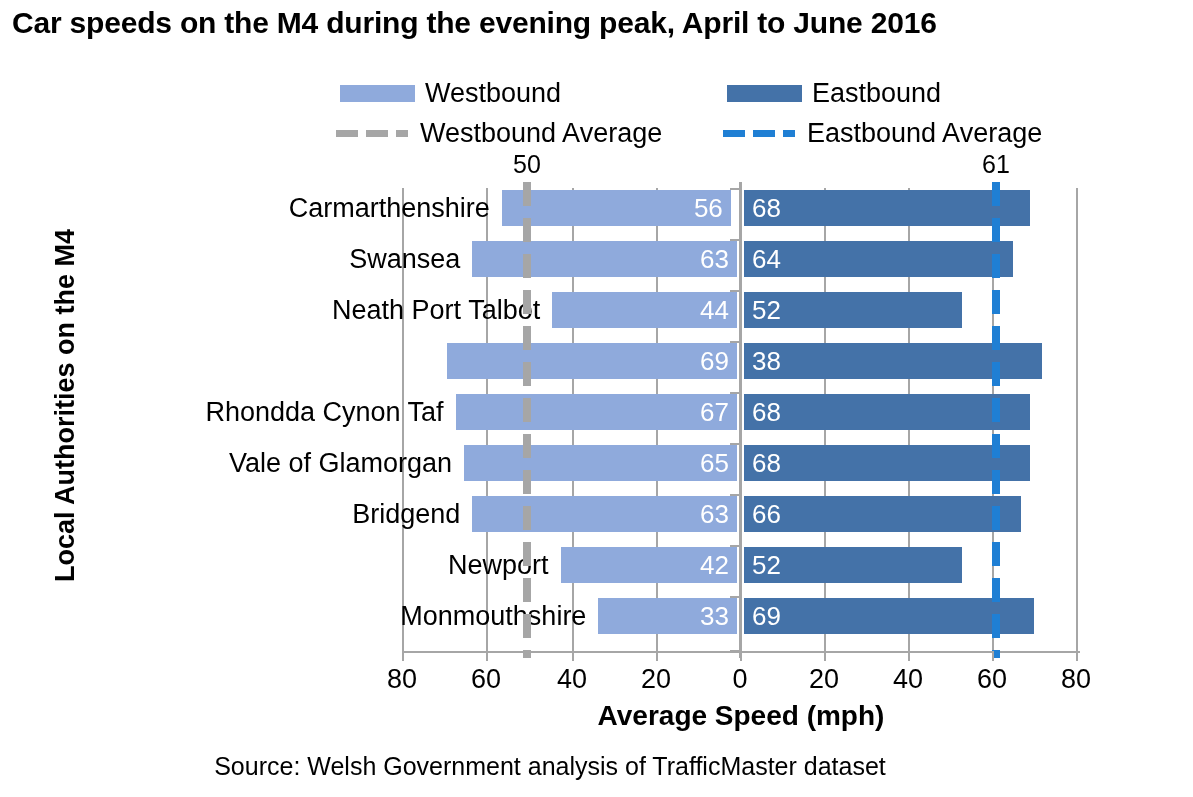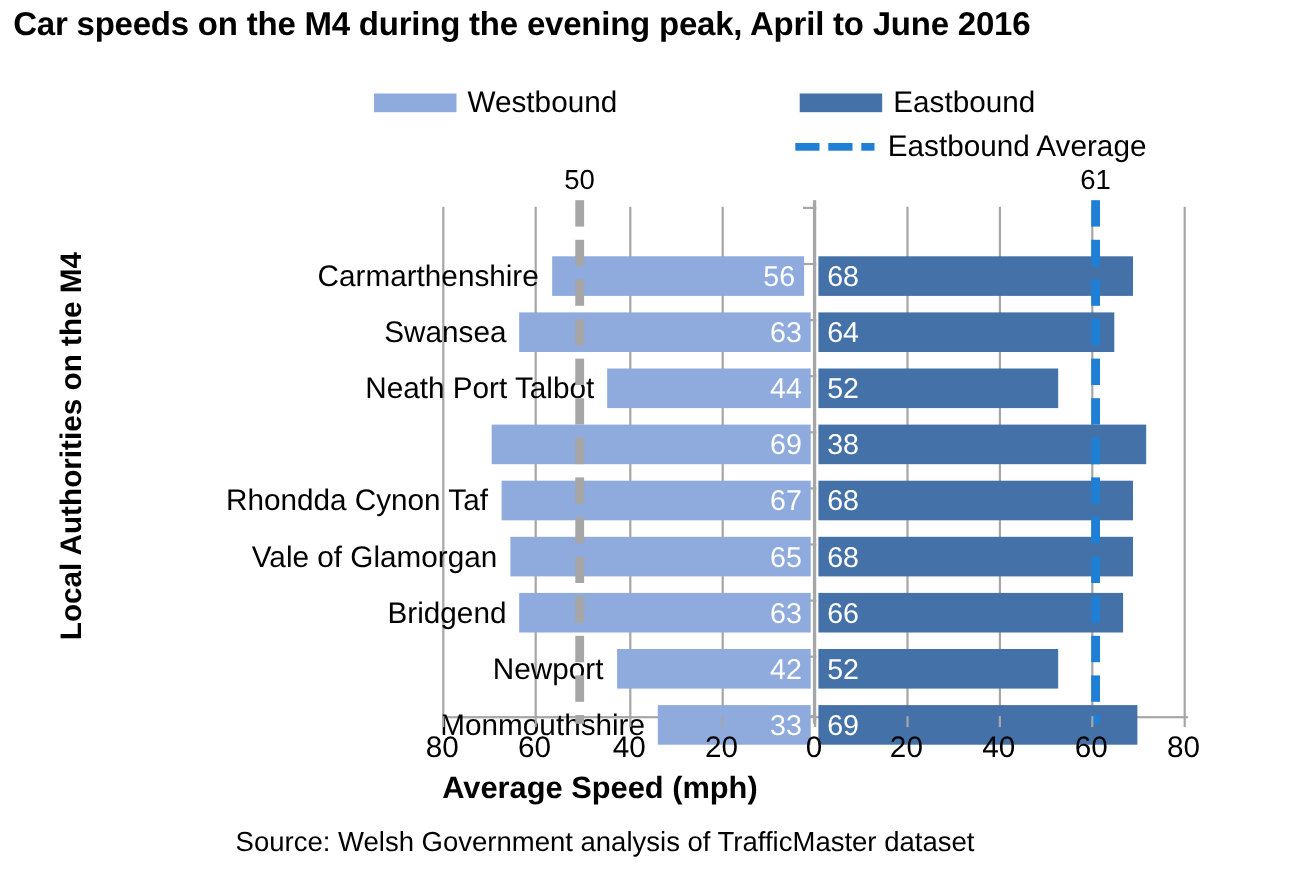--- a/index.html
+++ b/index.html
@@ -43,21 +43,21 @@
   .zeroline{position:absolute;top:-6px;width:3px;height:476px;background:#a6a6a6;}
   .axis-bottom{position:absolute;left:402px;top:651px;width:678px;height:2px;background:#a6a6a6;}
 
   .tick{position:absolute;top:651px;width:2px;height:10px;background:#a6a6a6;}
   .xtick-label{position:absolute;top:666px;font-size:27px;line-height:27px;text-align:center;width:60px;}
 
   
   .cat-tick{position:absolute;width:12px;height:2px;background:#a6a6a6;left:730px;}
 
   
-  .row{position:absolute;left:0;width:1193px;height:36px;margin-top:43px;}
+  .row{position:absolute;left:0;width:1193px;height:36px;}
   .bar{position:absolute;height:36px;top:0;}
   .bar-west{background:#8faadc;}
   .bar-east{background:#4472a8;}
   .bar-value{
     position:absolute;top:0;height:36px;line-height:36px;
     font-size:26px;color:#ffffff;
   }
   .val-west{right:8px;}
   .val-east{left:8px;}
   .cat-label{
@@ -65,21 +65,21 @@
     font-size:27px;text-align:right;white-space:nowrap;color:#000000;
   }
 
   
   .avgline{position:absolute;top:182px;height:476px;width:8px;}
   .avgline i{position:absolute;left:0;width:8px;display:block;}
 
   
   .xaxis-title{
     position:absolute;left:402px;top:700px;width:678px;
-    font-size:28px;font-weight:bold;
+    text-align:center;font-size:28px;font-weight:bold;
   }
   .yaxis-title{
     position:absolute;left:-155px;top:390px;width:440px;
     text-align:center;font-size:27px;font-weight:bold;
     transform:rotate(-90deg);transform-origin:center center;
     white-space:nowrap;
   }
   .source{
     position:absolute;left:0;top:752px;width:1100px;
     text-align:center;font-size:25px;white-space:nowrap;
@@ -99,20 +99,28 @@
         <span class="swatch" style="background:#8faadc"></span>
         <span class="legend-label">Westbound</span>
       </div>
       <div class="legend-item lg-east">
         <span class="swatch" style="background:#4472a8"></span>
         <span class="legend-label">Eastbound</span>
       </div>
     </div>
 
     <div class="legend-row r2">
+      <div class="legend-item lg-westavg">
+        <span class="dashline">
+          <i style="background:#a6a6a6"></i>
+            <i style="background:#a6a6a6"></i>
+            <i style="background:#a6a6a6"></i>
+        </span>
+        <span class="legend-label">Westbound Average</span>
+      </div>
       <div class="legend-item lg-eastavg">
         <span class="dashline">
           <i style="background:#1f7fd4"></i>
             <i style="background:#1f7fd4"></i>
             <i style="background:#1f7fd4"></i>
         </span>
         <span class="legend-label">Eastbound Average</span>
       </div>
     </div>
   </div>

